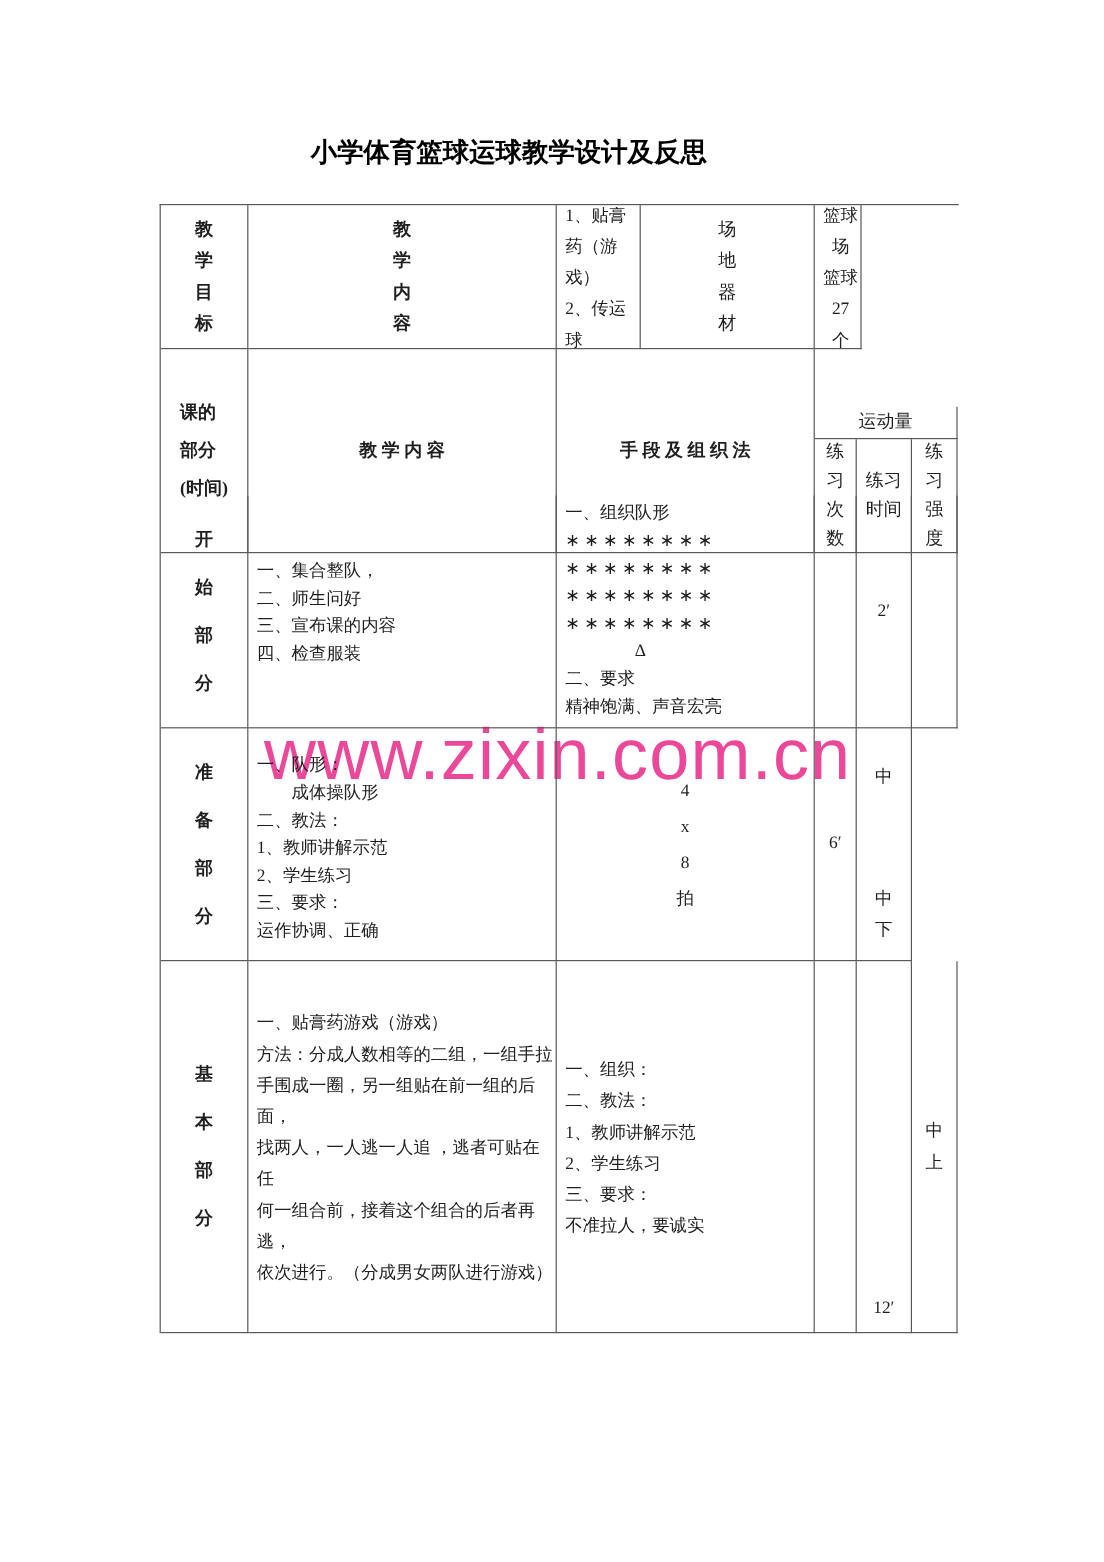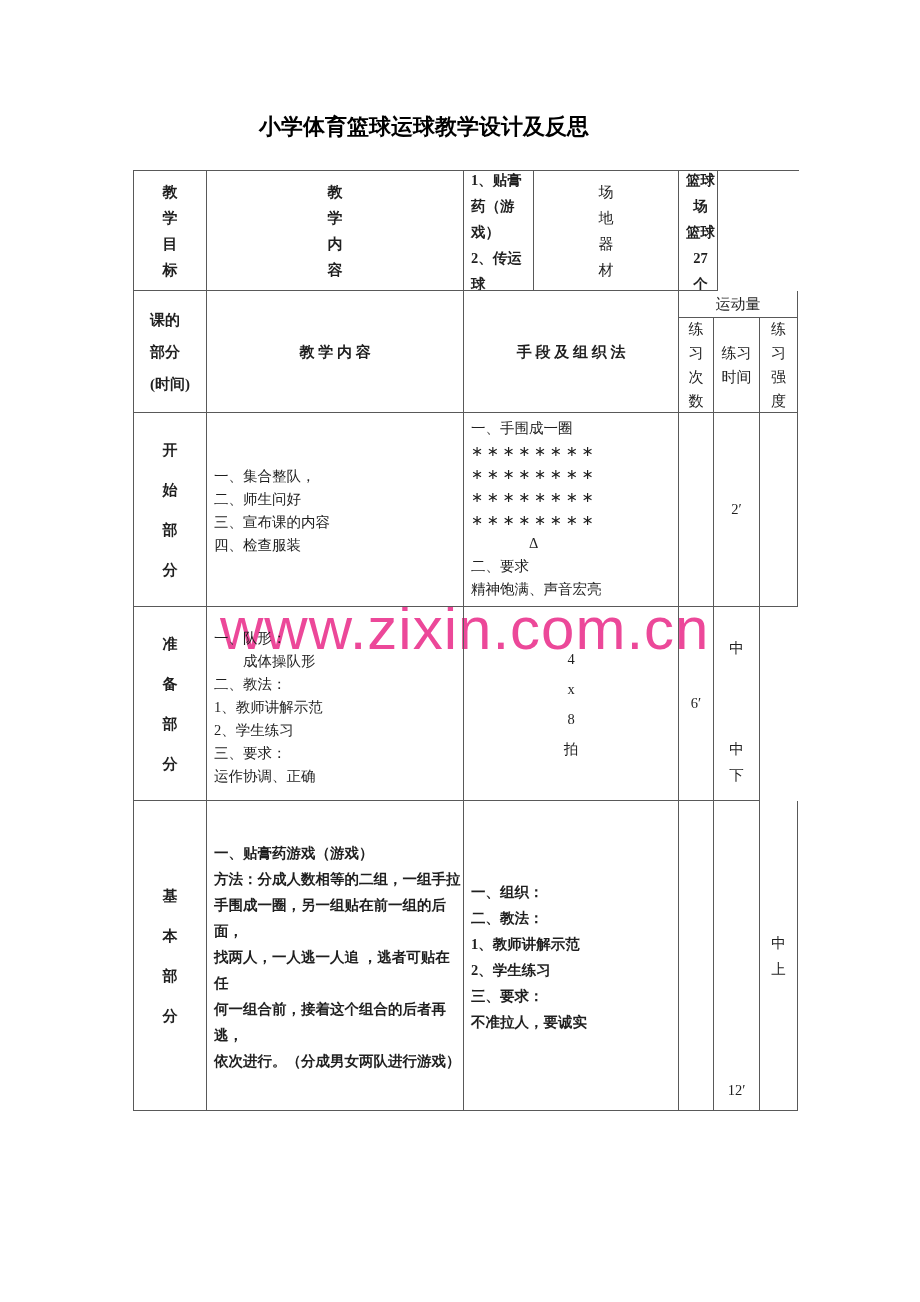--- a/index.html
+++ b/index.html
@@ -63,30 +63,31 @@
   .bold{font-weight:bold;}
   .lh40{line-height:40px;}
   .body{
     white-space:pre-wrap;
     font-size:14.5px;
     line-height:23px;
     padding:3px 2px 0 7px;
   }
   .vcenter{display:flex;align-items:center;}
   .hcenter{text-align:center;justify-content:center;}
-  .lh26{line-height:26px;font-weight:bold;}
+  .lh26{line-height:26px;}
   .hdr{
     display:flex;align-items:center;justify-content:center;
     text-align:left;font-weight:bold;white-space:pre-line;line-height:32px;
   }
   .loadcol{display:flex;flex-direction:column;}
   .load-top{
     height:27px;flex:0 0 27px;
     display:flex;align-items:center;justify-content:center;
     line-height:25px;
+    margin-top:48px;
   }
   .load-bottom{display:grid;grid-template-columns:35px 46px 38px;height:95px;}
   .sub{
     display:flex;align-items:center;justify-content:center;
     text-align:center;white-space:pre-line;line-height:24px;
   }
   .times{
     display:flex;align-items:center;justify-content:center;
     text-align:center;white-space:pre-line;line-height:30px;font-size:14.5px;
   }
@@ -162,21 +163,21 @@
 
     <div class="sec rowC">
       <div class="cell vlabel bold lh40">开
 始
 部
 分</div>
       <div class="cell body vcenter">一、集合整队，
 二、师生问好
 三、宣布课的内容
 四、检查服装</div>
-      <div class="cell body methods-top">一、手围成一圈
+      <div class="cell body methods-top">一、组织队形
 ∗ ∗ ∗ ∗ ∗ ∗ ∗ ∗
 ∗ ∗ ∗ ∗ ∗ ∗ ∗ ∗
 ∗ ∗ ∗ ∗ ∗ ∗ ∗ ∗
 ∗ ∗ ∗ ∗ ∗ ∗ ∗ ∗
 　　　　Δ
 二、要求
 精神饱满、声音宏亮</div>
       <div class="cell times"></div>
       <div class="cell duration">2′</div>
       <div class="cell intensity"></div>

